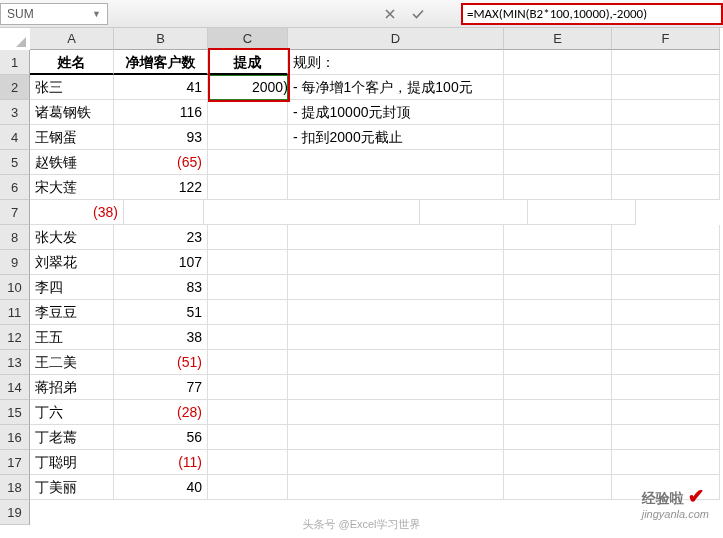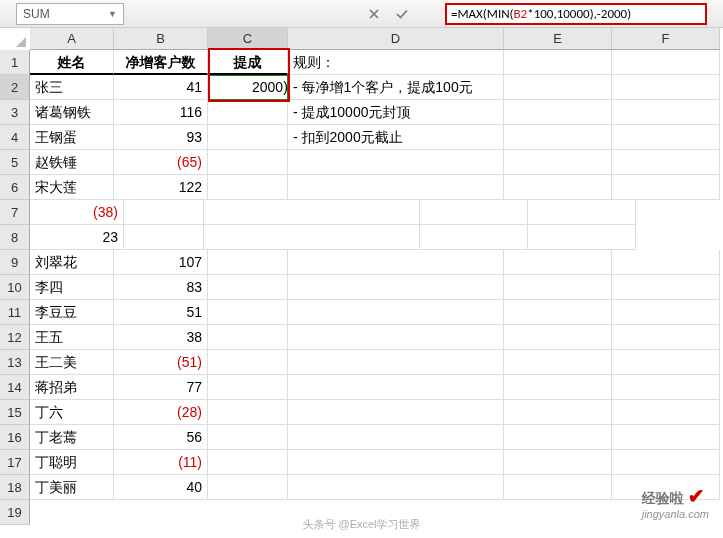--- a/index.html
+++ b/index.html
@@ -11,21 +11,21 @@
       height: 538px;
       overflow: hidden;
       position: relative;
     }
     .top-bar {
       display: flex;
       align-items: center;
       height: 28px;
       background: linear-gradient(#f8f8f8, #e8e8e8);
       border-bottom: 1px solid #ccc;
-      padding: 0 16px;
+      padding: 0 0;
       gap: 2px;
     }
     .name-box {
       width: 108px;
       height: 22px;
       background: #fff;
       border: 1px solid #b0b0b0;
       display: flex;
       align-items: center;
       padding: 0 6px;
@@ -61,21 +61,21 @@
       border: 2px solid #d00000;
       background: #fff;
       display: flex;
       align-items: center;
       padding: 0 4px;
       font-size: 13px;
       min-width: 262px;
       font-family: Calibri, Arial, sans-serif;
     }
     .formula-bar .rest { color: #000; }
-    .formula-bar .ref { color: #b91c1c; }
+    .formula-bar .ref { color: #000000; }
     .corner-tri {
       width: 30px;
       height: 22px;
       display:flex;
       align-items:flex-end;
       justify-content:flex-end;
       padding: 0 4px 3px 0;
     }
     .corner-tri svg { display:block; }
     .grid-area {
@@ -303,20 +303,21 @@
             <div class="cell colF"></div>
           </div>
           <div class="row">
             <div class="cell colB num neg">(38)</div>
             <div class="cell colC num"></div>
             <div class="cell colD rule"></div>
             <div class="cell colE"></div>
             <div class="cell colF"></div>
           </div>
           <div class="row">
+            <div class="cell colA name">张大发</div>
             <div class="cell colB num">23</div>
             <div class="cell colC num"></div>
             <div class="cell colD rule"></div>
             <div class="cell colE"></div>
             <div class="cell colF"></div>
           </div>
           <div class="row">
             <div class="cell colA name">刘翠花</div>
             <div class="cell colB num">107</div>
             <div class="cell colC num"></div>

